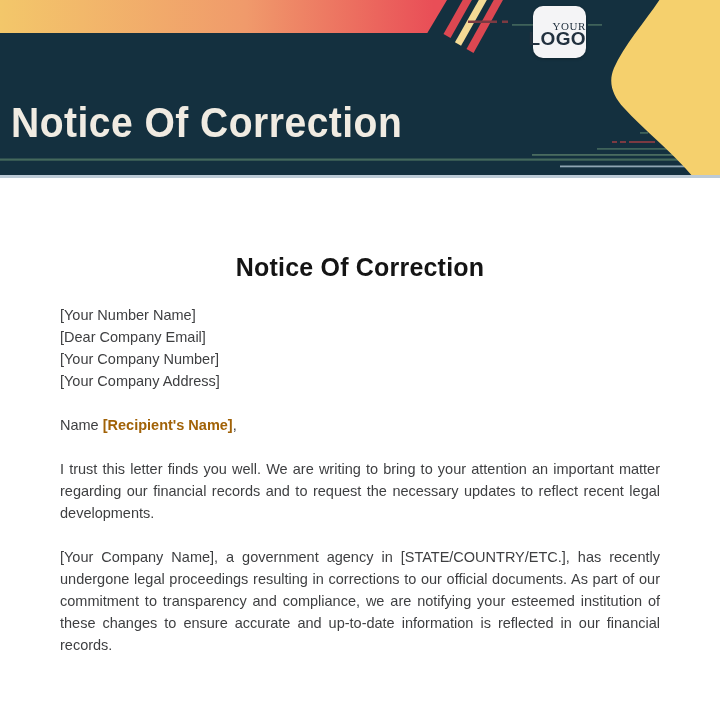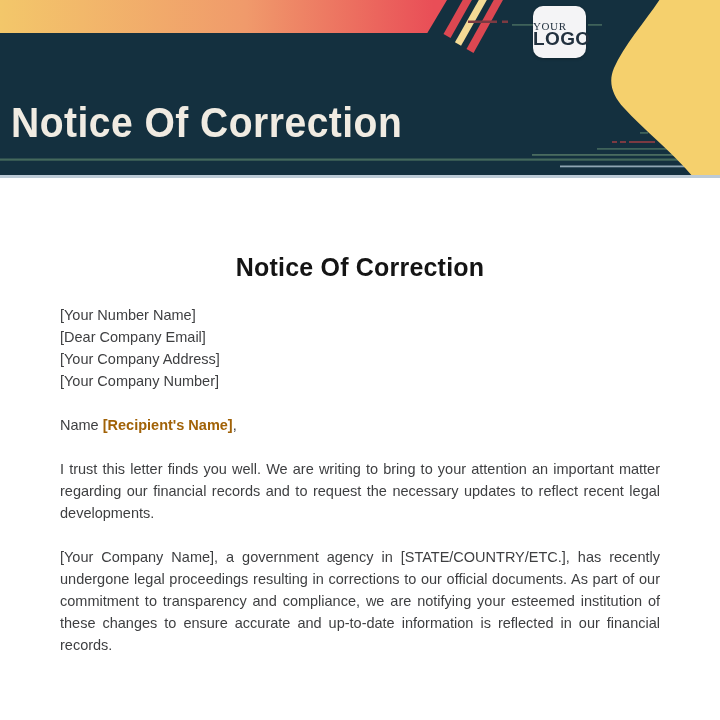--- a/index.html
+++ b/index.html
@@ -29,21 +29,21 @@
   .decor { position: absolute; top: 0; left: 0; width: 720px; height: 178px; }
   .logo-box {
     position: absolute;
     left: 533px; top: 6px;
     width: 53px; height: 52px;
     background: #f4f4f6;
     border-radius: 10px;
     box-shadow: 0 1px 3px rgba(0,0,0,0.25);
     display: flex;
     flex-direction: column;
-    align-items: flex-start;
+    align-items: flex-end;
     justify-content: center;
     color: #22313f;
   }
   .logo-your {
     font-family: "Liberation Serif", serif;
     font-size: 11px;
     letter-spacing: 0.6px;
     line-height: 12px;
   }
   .logo-logo {
@@ -134,22 +134,22 @@
     <h1 class="banner-title">Notice Of Correction</h1>
   </header>
 
   <main class="doc">
     <h2 class="doc-title">Notice Of Correction</h2>
 
 
     <div class="sender">
       <div>[Your Number Name]</div>
       <div>[Dear Company Email]</div>
+      <div>[Your Company Number]</div>
       <div>[Your Company Address]</div>
-      <div>[Your Company Number]</div>
     </div>
 
     <p class="salutation"><span>Name </span><strong>[Recipient's Name]</strong><span>,</span></p>
 
     <p class="para">I trust this letter finds you well. We are writing to bring to your attention an important matter regarding our financial records and to request the necessary updates to reflect recent legal developments.</p>
     <p class="para">[Your Company Name], a government agency in [STATE/COUNTRY/ETC.], has recently undergone legal proceedings resulting in corrections to our official documents. As part of our commitment to transparency and compliance, we are notifying your esteemed institution of these changes to ensure accurate and up-to-date information is reflected in our financial records.</p>
   </main>
 
 </div>
 

